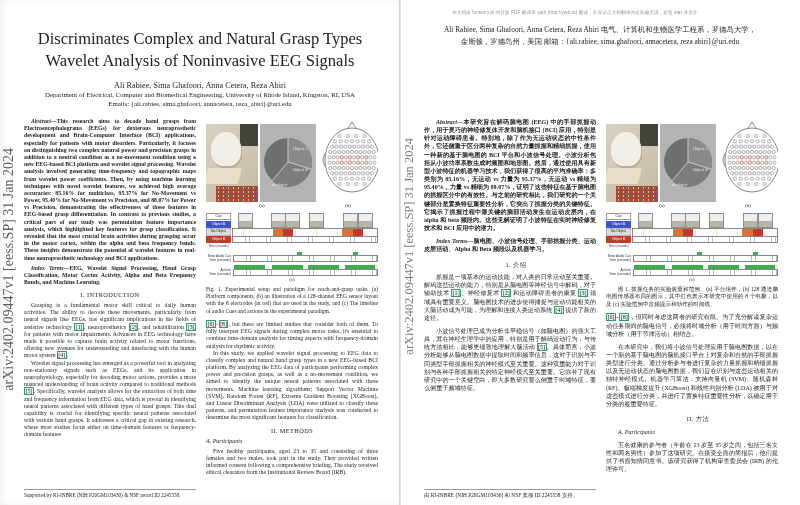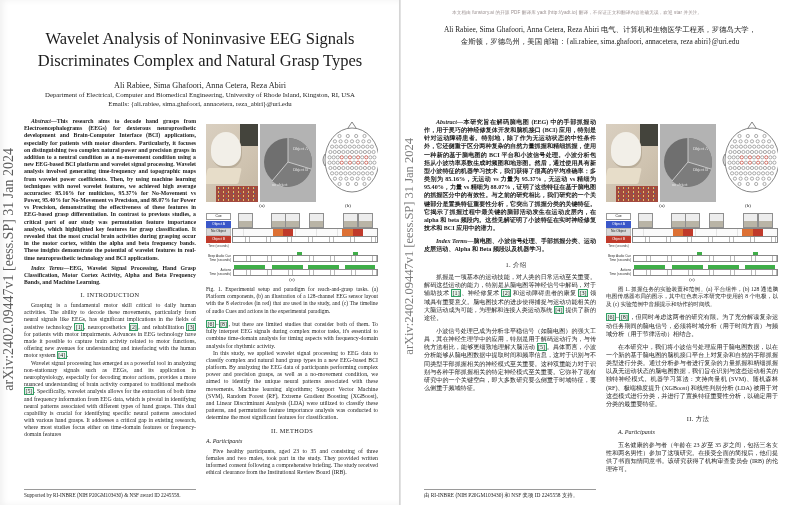--- a/index.html
+++ b/index.html
@@ -82,22 +82,22 @@
       repeating-linear-gradient(90deg,#fff 0 3.8px,#b9b9b9 3.8px 4.2px);}
   .figcap{font-size:5.5px;line-height:1.32;text-align:justify;margin:4px 0 6px;text-indent:0;}
   .zh .figcap{font-size:5.6px;}
 </style>
 </head>
 <body>
 
 <div class="page left">
   <div class="arxiv">arXiv:2402.09447v1  [eess.SP]  31 Jan 2024</div>
   <div class="title">
+    <div>Discriminates Complex and Natural Grasp Types</div>
     <div>Wavelet Analysis of Noninvasive EEG Signals</div>
-    <div>Discriminates Complex and Natural Grasp Types</div>
   </div>
   <div class="authors">Ali Rabiee, Sima Ghafoori, Anna Cetera, Reza Abiri</div>
   <div class="affil">Department of Electrical, Computer and Biomedical Engineering, University of Rhode Island, Kingston, RI, USA</div>
   <div class="emails">Emails: {ali.rabiee, sima.ghafoori, annacetera, reza_abiri}@uri.edu</div>
 
   <div class="cols">
     <div class="col">
       <p class="abs"><span class="lab">Abstract—</span><span>This research aims to decode hand grasps from Electroencephalograms (EEGs) for dexterous neuroprosthetic development and Brain-Computer Interface (BCI) applications, especially for patients with motor disorders. Particularly, it focuses on distinguishing two complex natural power and precision grasps in addition to a neutral condition as a no-movement condition using a new EEG-based BCI platform and wavelet signal processing. Wavelet analysis involved generating time-frequency and topographic maps from wavelet power coefficients. Then, by using machine learning techniques with novel wavelet features, we achieved high average accuracies: 85.16% for multiclass, 95.37% for No-Movement vs Power, 95.40% for No-Movement vs Precision, and 88.07% for Power vs Precision, demonstrating the effectiveness of these features in EEG-based grasp differentiation. In contrast to previous studies, a critical part of our study was permutation feature importance analysis, which highlighted key features for grasp classification. It revealed that the most crucial brain activities during grasping occur in the motor cortex, within the alpha and beta frequency bands. These insights demonstrate the potential of wavelet features in real-time neuroprosthetic technology and BCI applications.</span></p>
       <p class="idx"><span class="lab">Index Terms—</span><span>EEG, Wavelet Signal Processing, Hand Grasp Classification, Motor Cortex Activity, Alpha and Beta Frequency Bands, and Machine Learning.</span></p>
       <p class="sechead">I. INTRODUCTION</p>

